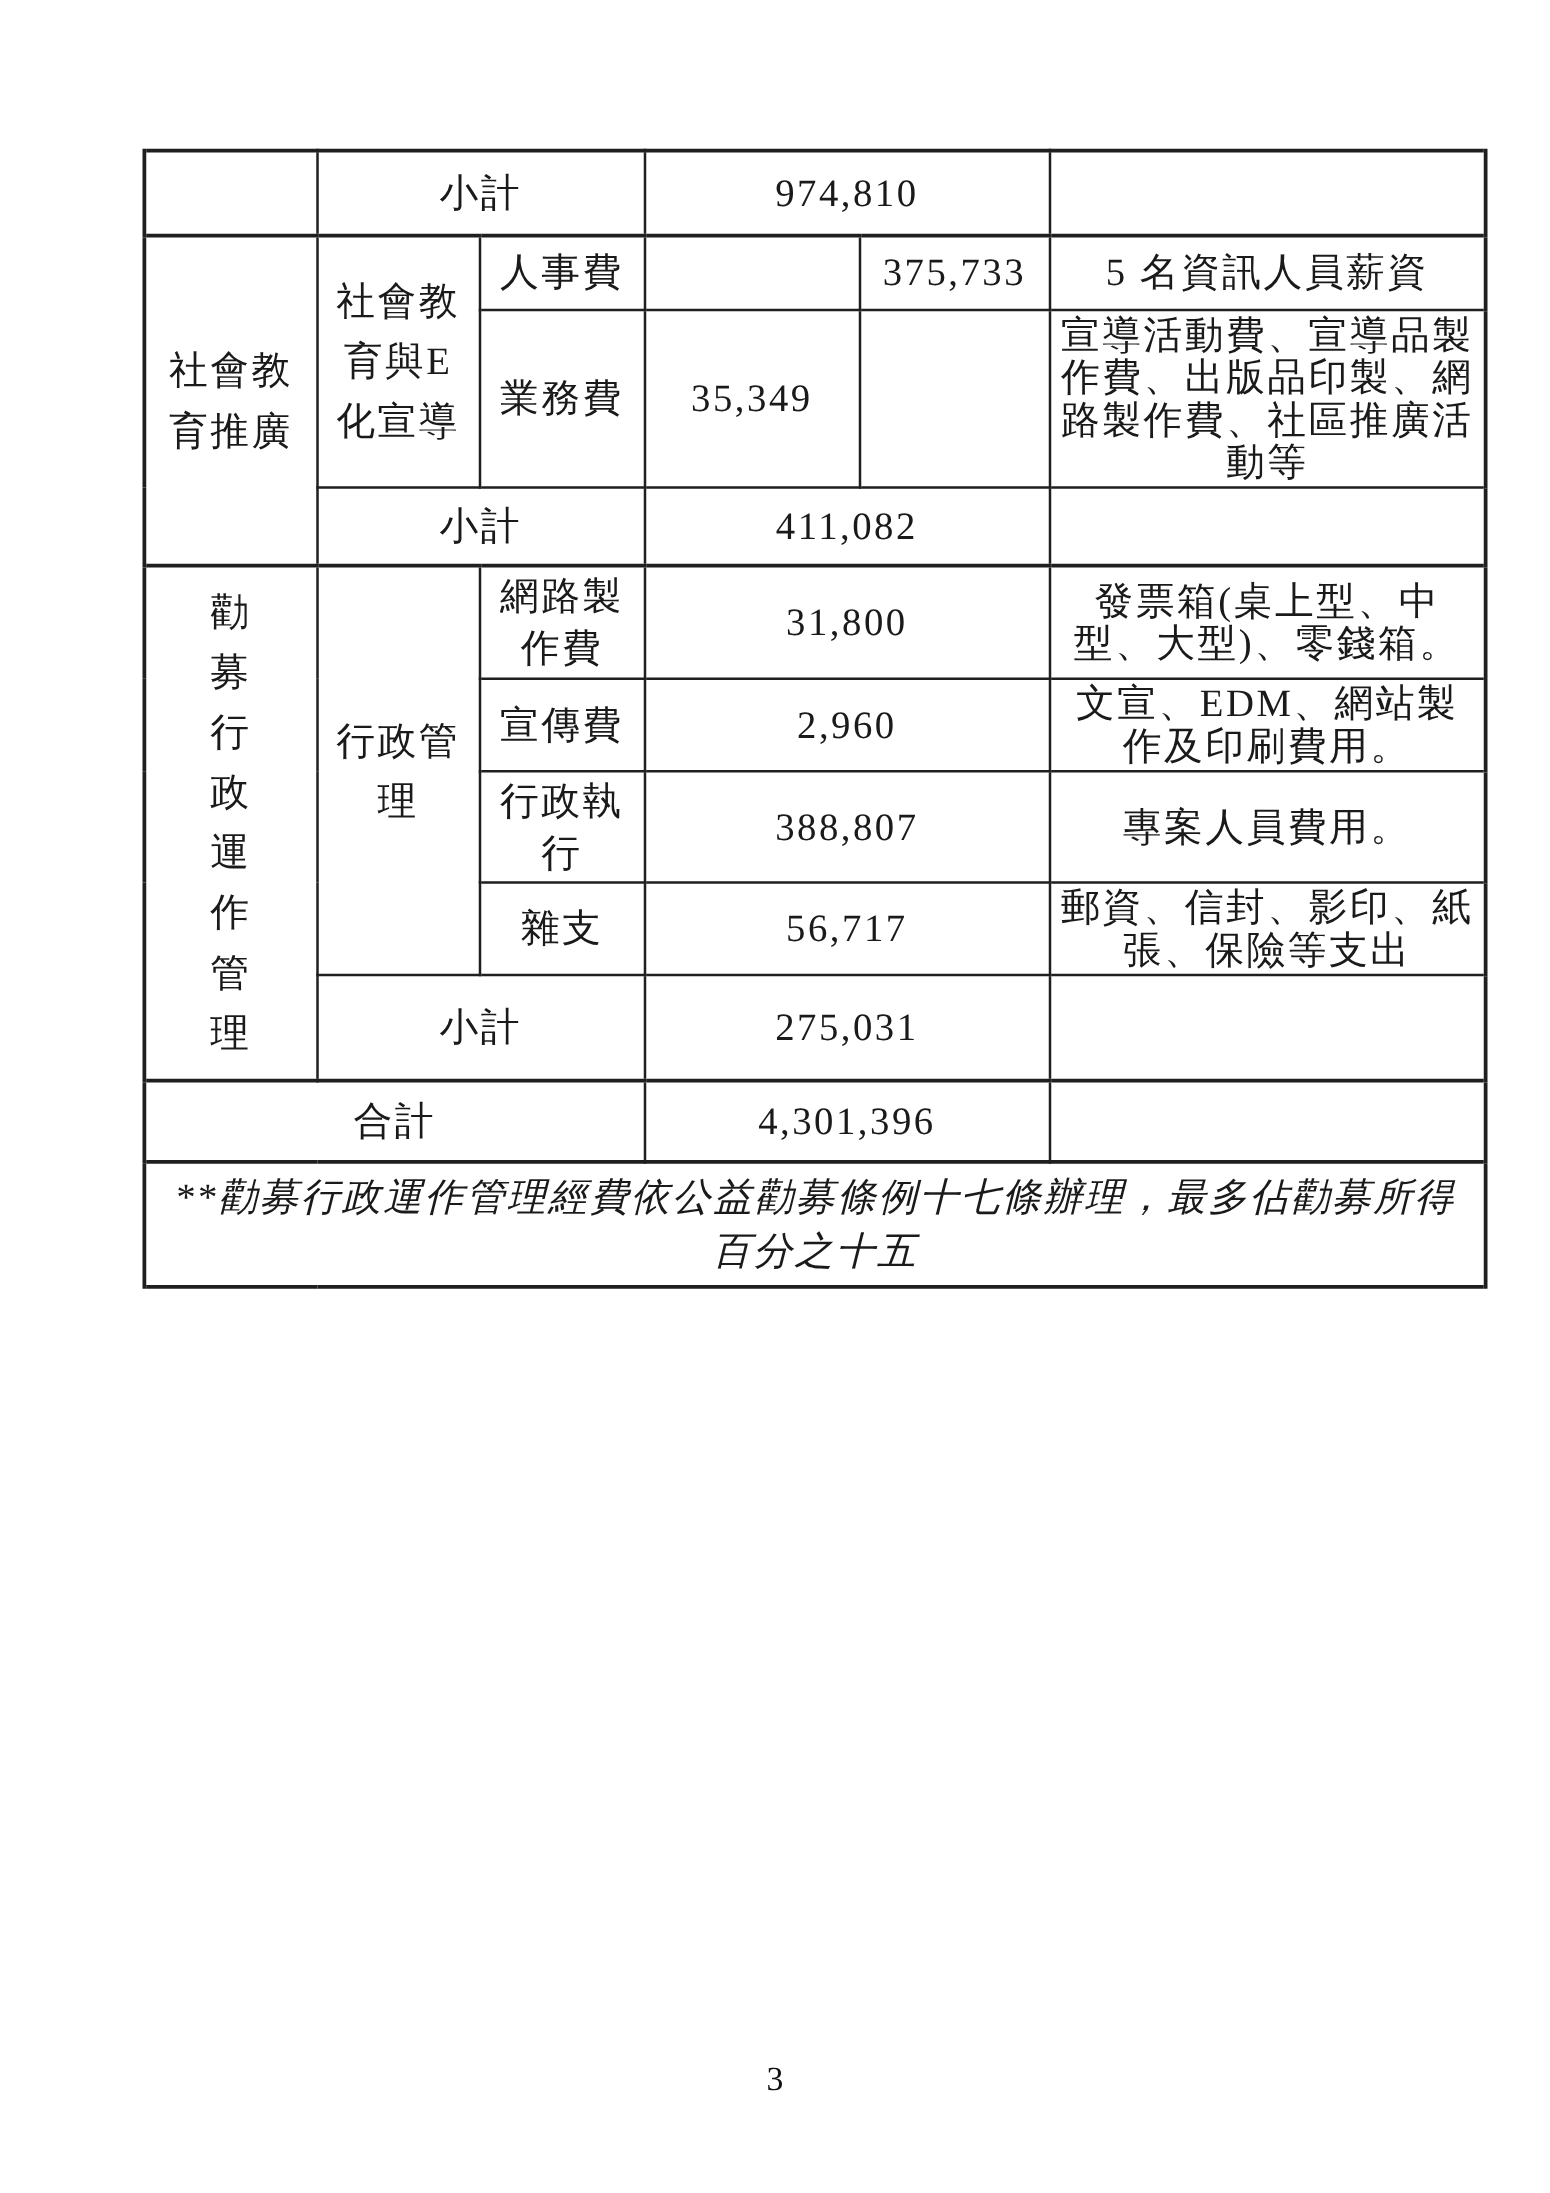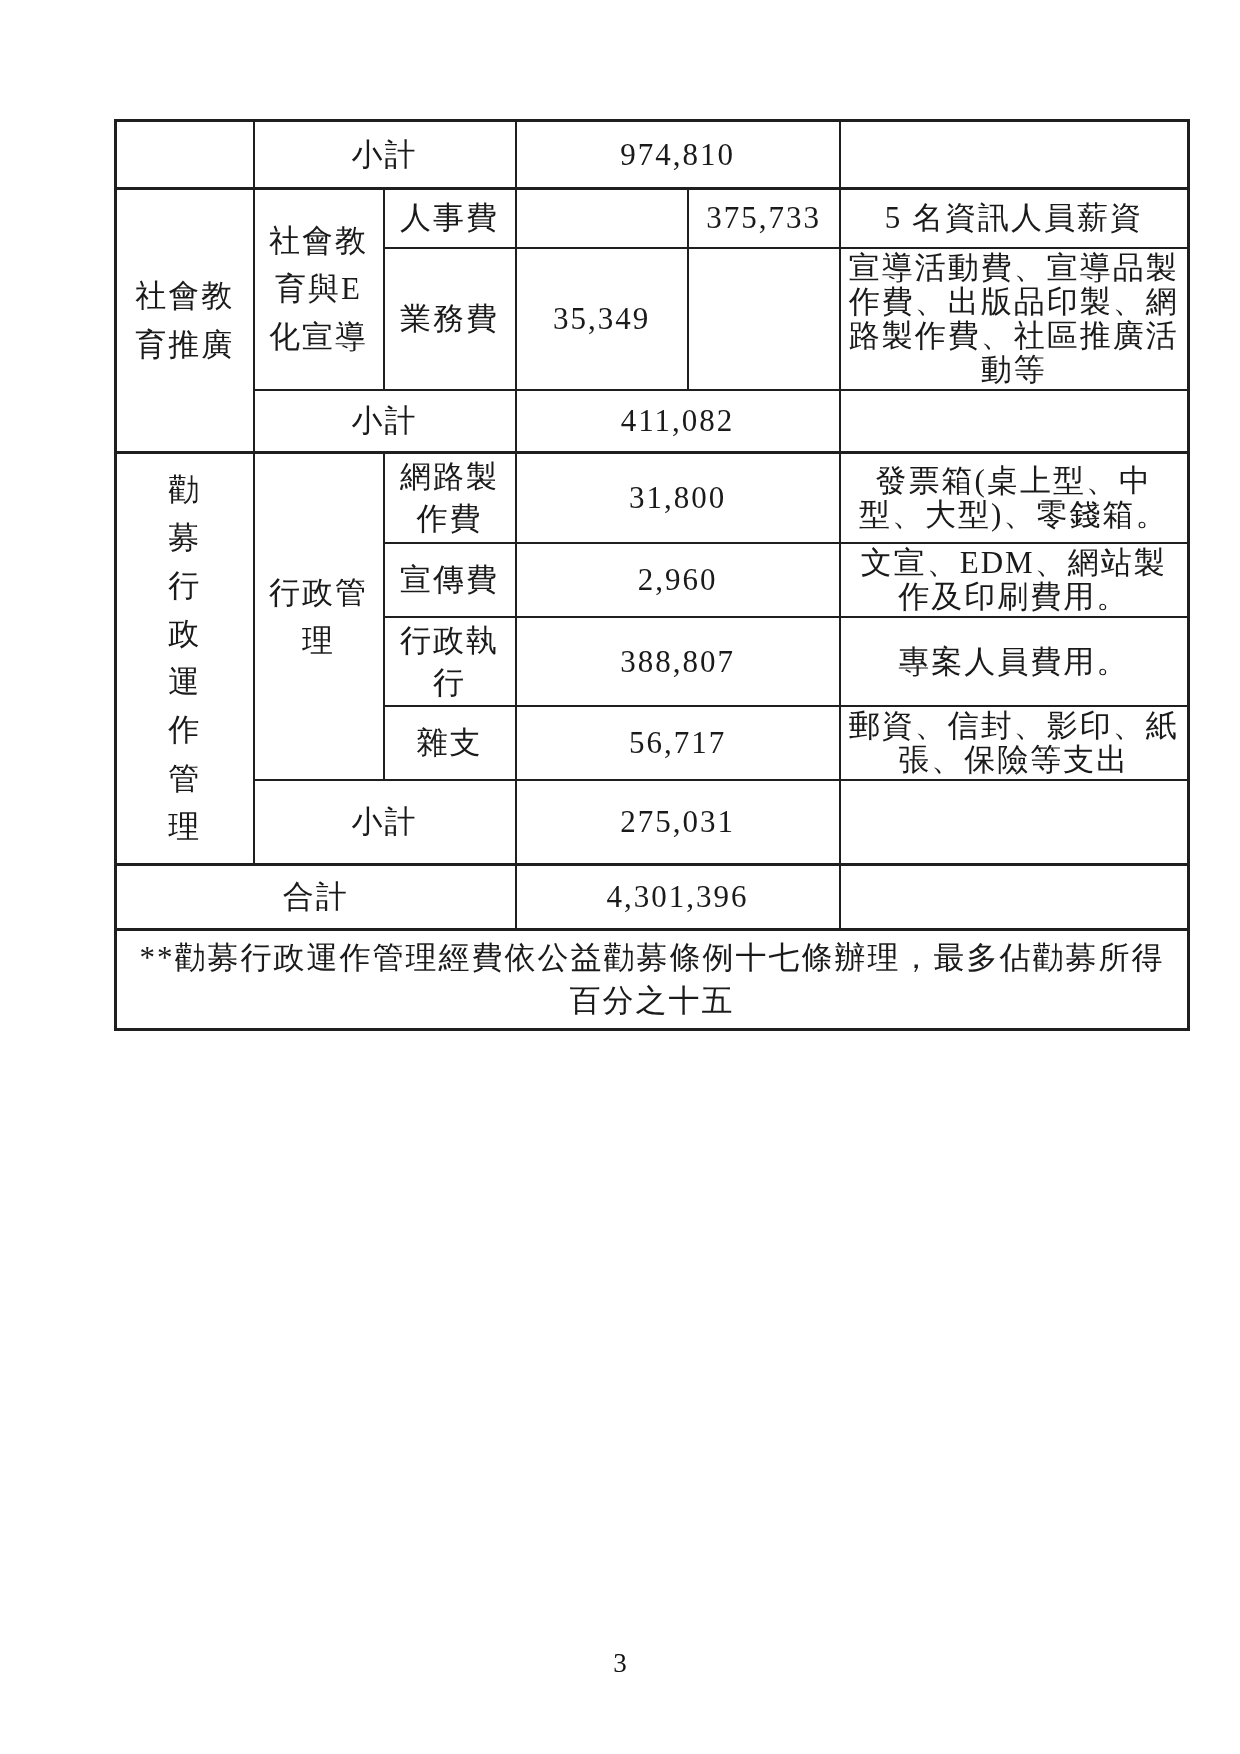--- a/index.html
+++ b/index.html
@@ -71,20 +71,21 @@
     line-height: 34px;
     padding: 4px 4px 4px 7px;
   }
   td.total-label { font-size: 34px; letter-spacing: 3px; }
   td.footnote {
     text-align: left;
     font-size: 30px;
     letter-spacing: 1px;
     padding: 6px 8px;
     line-height: 1.4;
+    font-style: italic;
   }
   .page-number {
     position: absolute;
     left: 0;
     top: 1648px;
     width: 100%;
     text-align: center;
     font-size: 27px;
     color: #111111;
   }

